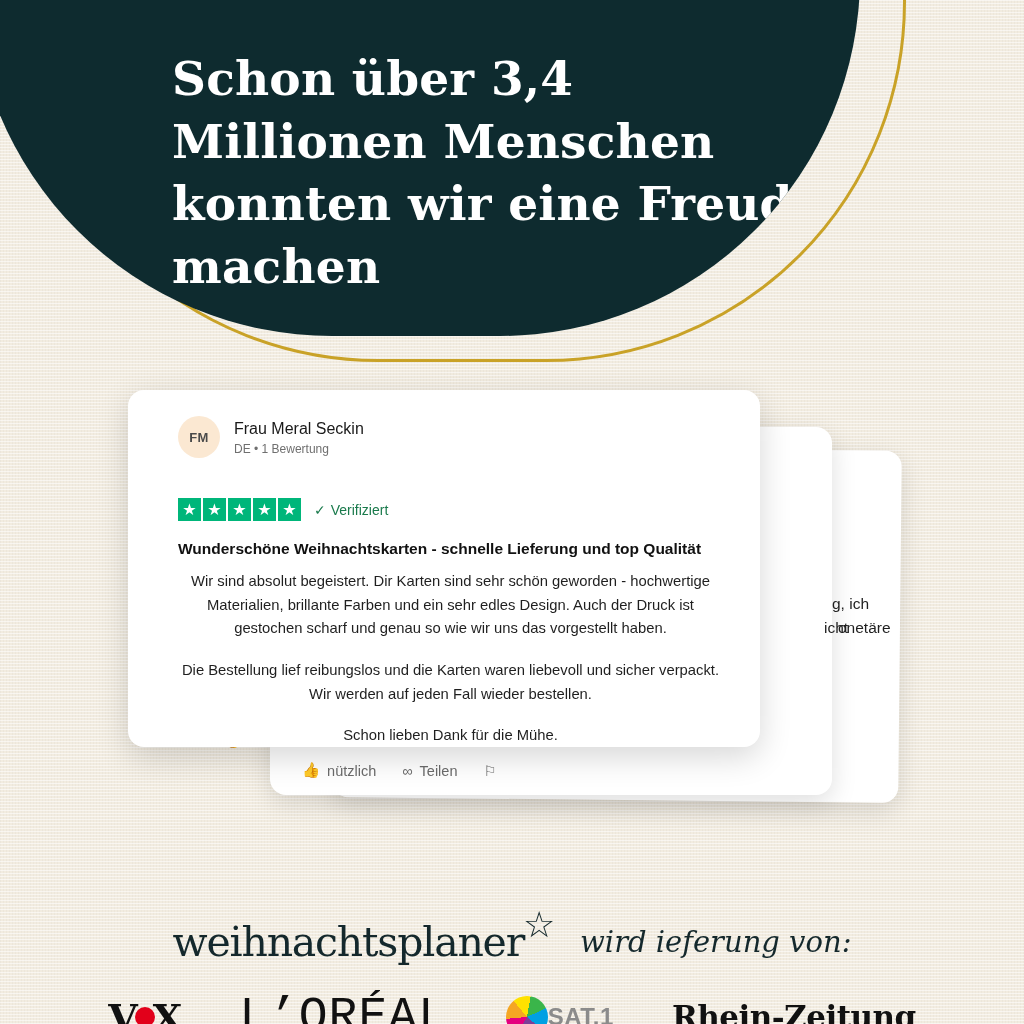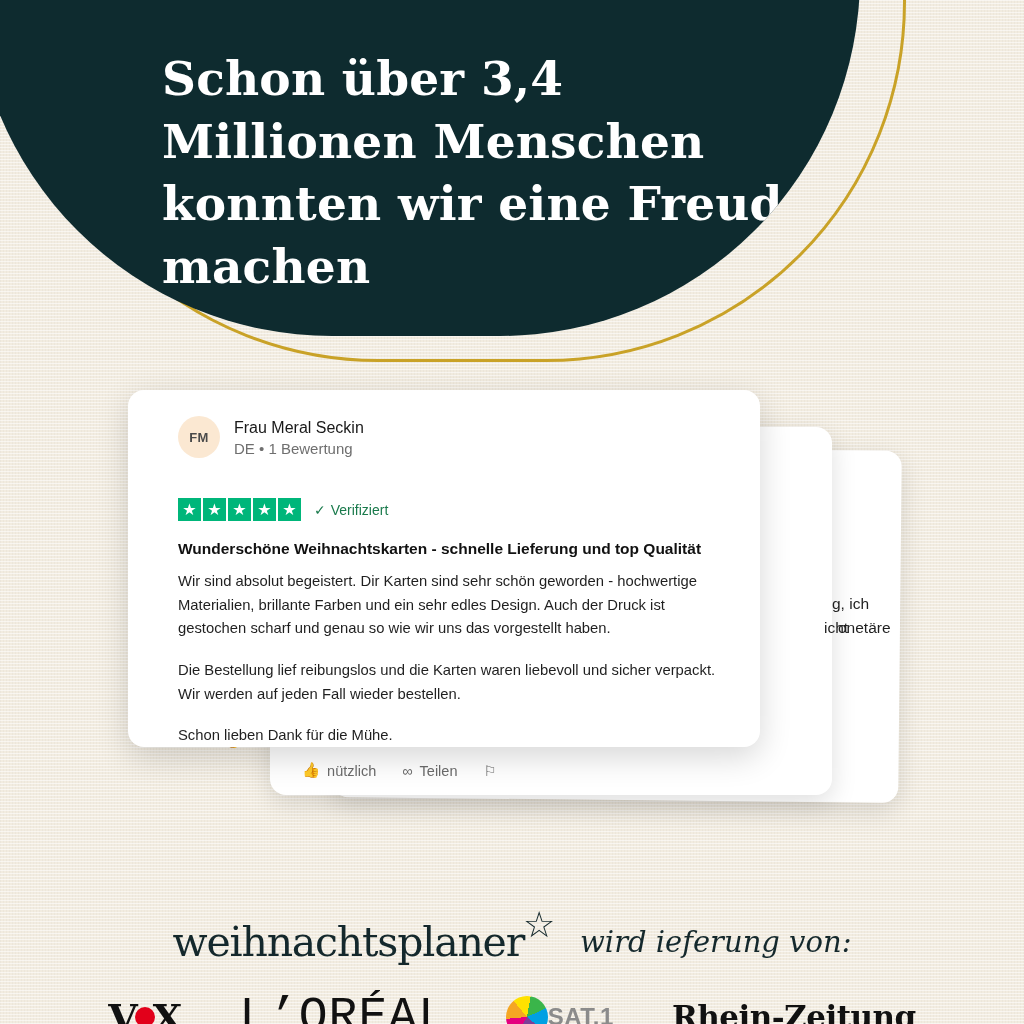--- a/index.html
+++ b/index.html
@@ -51,21 +51,21 @@
     left: -46px;
     width: 888px;
     height: 428px;
     background: #0e2b2f;
     border-radius: 0 0 360px 360px;
     overflow: hidden;
   }
 
   .hero-title {
     position: absolute;
-    left: 190px;
+    left: 200px;
     top: 140px;
     width: 660px;
     color: #ffffff;
     font-family: "DejaVu Serif", "Liberation Serif", serif;
     font-weight: 700;
     font-size: 47px;
     line-height: 1.33;
     letter-spacing: 0.2px;
   }
 
@@ -154,21 +154,21 @@
     display: flex; align-items: center; justify-content: center;
     letter-spacing: .3px;
   }
   .rev-name {
     font-size: 16px;
     color: #191919;
     font-weight: 400;
     line-height: 1.35;
   }
   .rev-meta {
-    font-size: 15px;
+    font-size: 12px;
     color: #6f6f6f;
     margin-top: 2px;
   }
 
   .rev-rating {
     position: absolute;
     left: 50px;
     top: 108px;
     display: flex;
     align-items: center;
@@ -201,21 +201,21 @@
 
   .rev-body {
     position: absolute;
     left: 50px;
     top: 180px;
     width: 545px;
     font-size: 14.8px;
     line-height: 1.6;
     color: #1f1f1f;
   }
-  .rev-body p { margin-bottom: 18px; }
+  .rev-body p { margin-bottom: 18px; text-align: center; }
   .rev-body p:last-child { margin-bottom: 0; }
 
   
   .footer {
     position: absolute;
     left: 0;
     bottom: 0;
     width: 1024px;
     height: 144px;
     z-index: 4;

